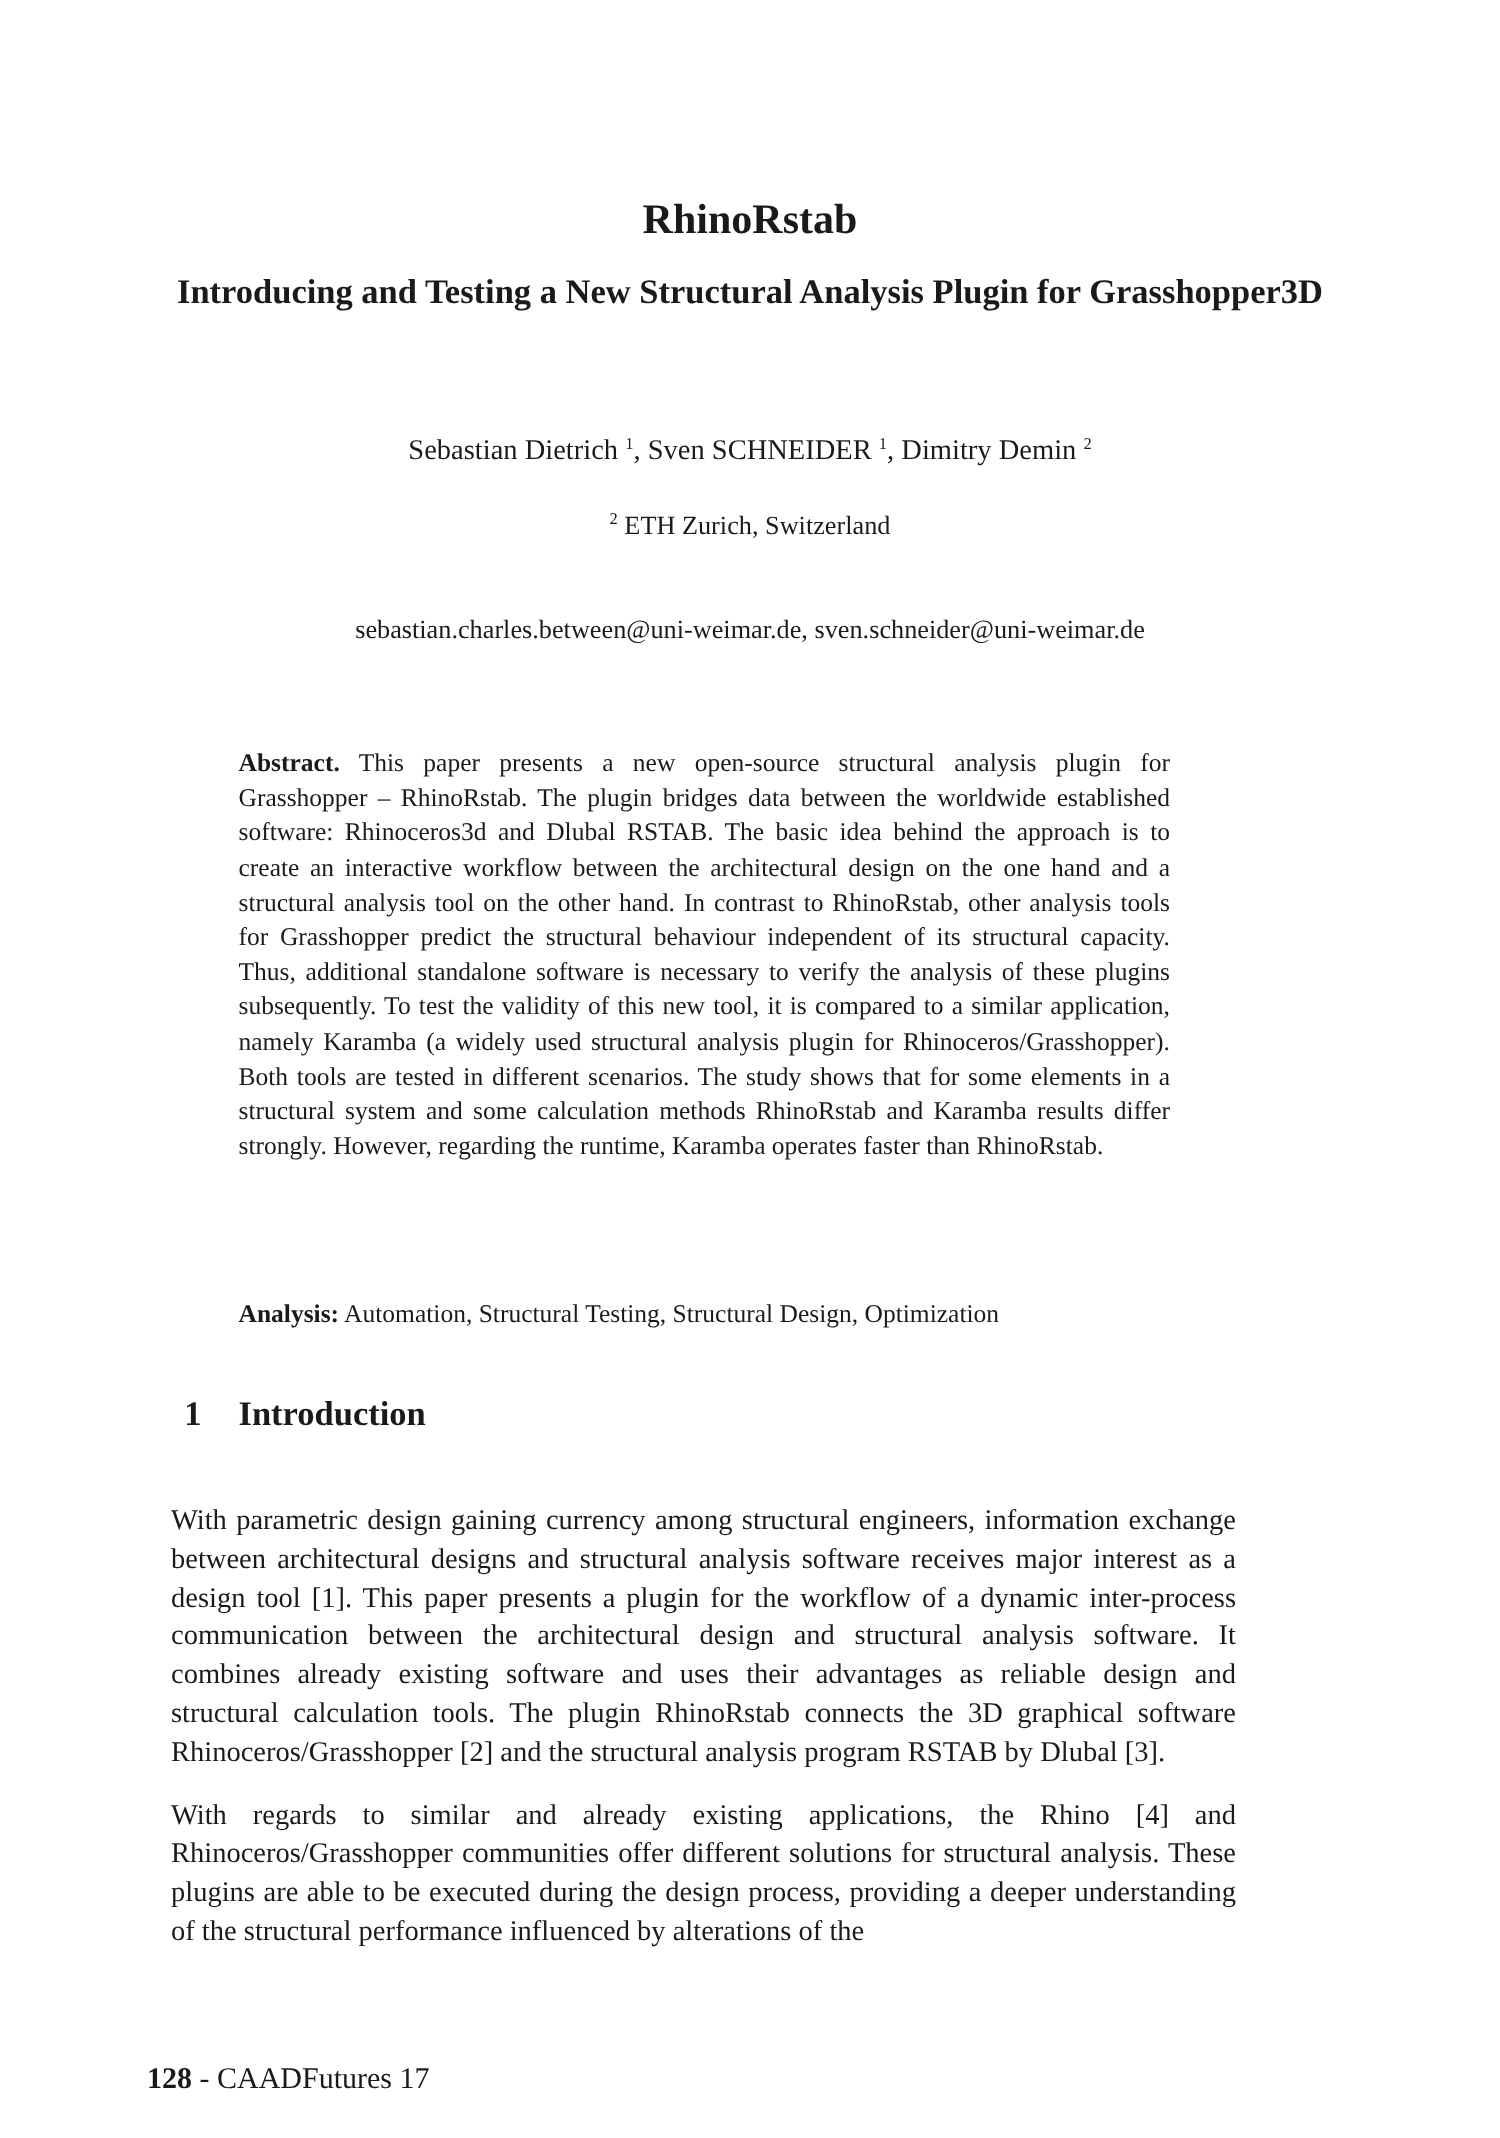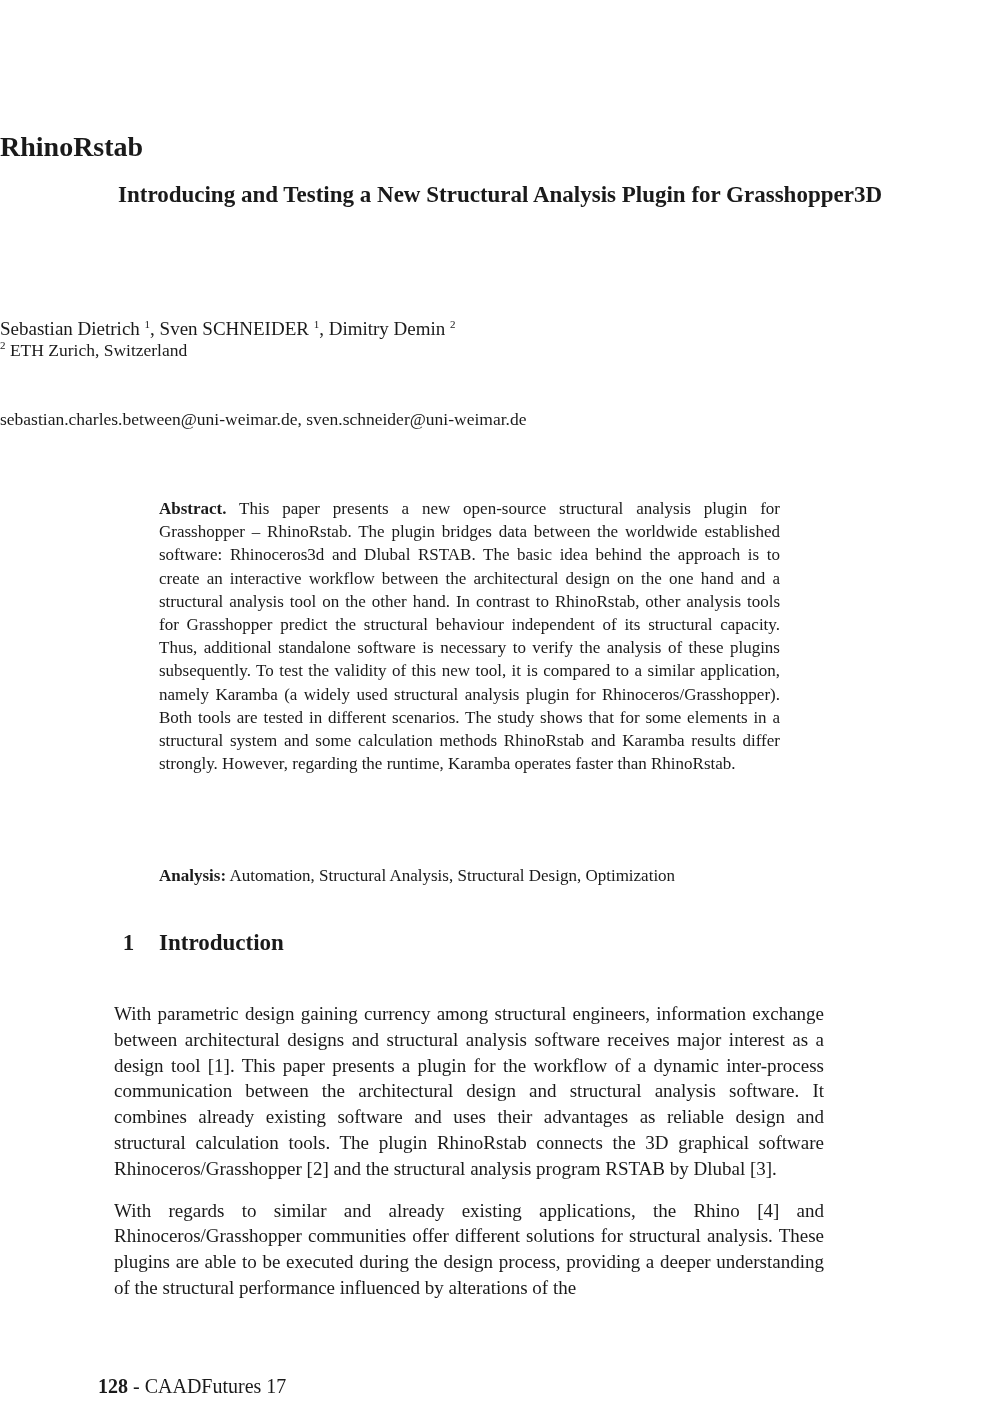--- a/index.html
+++ b/index.html
@@ -1,22 +1,22 @@
 <!DOCTYPE html>
 <html><head>
 <meta charset="utf-8">
 <style>
   html, body { margin: 0; padding: 0; background: #ffffff; }
   body { width: 1000px; height: 1425px; position: relative; overflow: hidden;
          font-family: "Liberation Serif", "DejaVu Serif", serif; color: #1a1a1a; }
   .abs { position: absolute; }
-  .center { left: 0; width: 1000px; }
+  .center { left: 0; width: 1000px; text-align: center; }
   #title { top: 131px; font-size: 28px; font-weight: bold; }
   #subtitle { top: 180px; font-size: 23px; font-weight: bold; line-height: 30px; left: 110px; width: 780px; }
-  #authors { top: 290px; font-size: 19px; margin-top: 28px; }
+  #authors { top: 290px; font-size: 19px; }
   #affil { top: 338px; font-size: 17.5px; line-height: 24px; }
   #emails { top: 409px; font-size: 17.5px; }
   sup { font-size: 11px; vertical-align: 7px; line-height: 0; }
   #abstract { top: 497px; left: 159px; width: 621px; font-size: 17px; line-height: 23.2px; text-align: justify; }
   #abstract b { font-weight: bold; }
   #keywords { top: 866px; left: 159px; width: 640px; font-size: 17px; }
   #section { top: 930px; left: 98px; font-size: 23px; font-weight: bold; text-align: center; }
   #section .num { display: inline-block; width: 61px; }
   #intro { top: 985px; left: 98px; width: 742px; font-size: 19px; line-height: 25.8px; text-align: justify; }
   #intro p { margin: 16px; }
@@ -34,21 +34,21 @@
 </div>
 
 <div id="affil" class="abs center">
   <div><sup>2</sup> <span>ETH Zurich, Switzerland</span></div>
 </div>
 
 <div id="emails" class="abs center">sebastian.charles.between@uni-weimar.de, sven.schneider@uni-weimar.de</div>
 
 <div id="abstract" class="abs"><b>Abstract.</b><span> This paper presents a new open-source structural analysis plugin for Grasshopper – RhinoRstab. The plugin bridges data between the worldwide established software:  Rhinoceros3d and Dlubal RSTAB. The basic idea behind the approach is to create an interactive workflow between the architectural design on the one hand and a structural analysis tool on the other hand. In contrast to RhinoRstab, other analysis tools for Grasshopper predict the structural behaviour independent of its structural capacity. Thus, additional standalone software is necessary to verify the analysis of these plugins subsequently. To test the validity of this new tool, it is compared to a similar application, namely Karamba (a widely used structural analysis plugin for Rhinoceros/Grasshopper).  Both tools are tested in different scenarios. The study shows that for some elements in a structural system and some calculation methods RhinoRstab and Karamba results differ strongly. However, regarding the runtime, Karamba operates faster than RhinoRstab.</span></div>
 
-<div id="keywords" class="abs"><b>Analysis:</b><span> Automation, Structural Analysis, Structural Design, Optimization</span></div>
+<div id="keywords" class="abs"><b>Analysis:</b><span> Automation, Structural Testing, Structural Design, Optimization</span></div>
 
 <div id="section" class="abs"><span class="num">1</span><span>Introduction</span></div>
 
 <div id="intro" class="abs">
   <p>With parametric design gaining currency among structural engineers, information exchange between architectural designs and structural analysis software receives major interest as a design tool [1]. This paper presents a plugin for the workflow of a dynamic inter-process communication between the architectural design and structural analysis software. It combines already existing software and uses their advantages as reliable design and structural calculation tools. The plugin RhinoRstab connects the 3D graphical software Rhinoceros/Grasshopper [2] and the structural analysis program RSTAB by Dlubal [3].</p>
   <p>With regards to similar and already existing applications, the Rhino [4] and Rhinoceros/Grasshopper communities offer different solutions for structural analysis. These plugins are able to be executed during the design process, providing a deeper understanding of the structural performance influenced by alterations of the</p>
 </div>
 
 <div id="footer" class="abs"><b>128</b><span> - CAADFutures 17</span></div>
 

